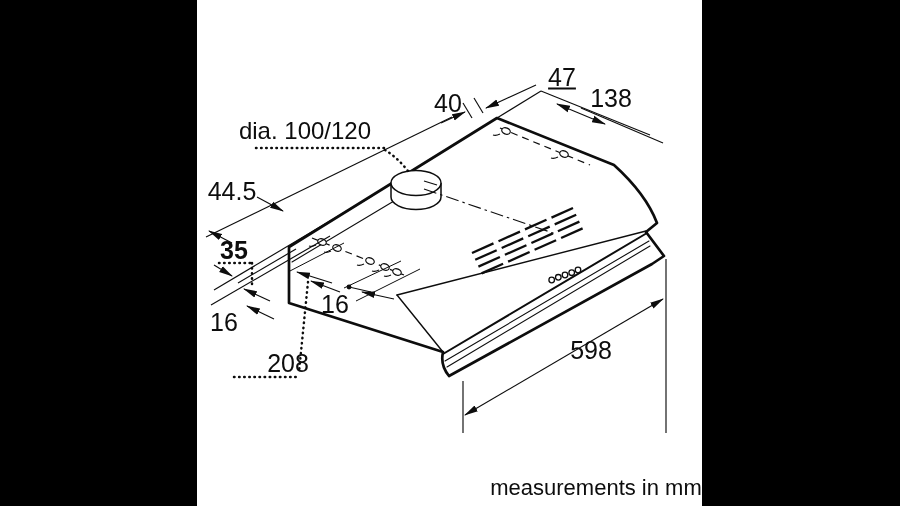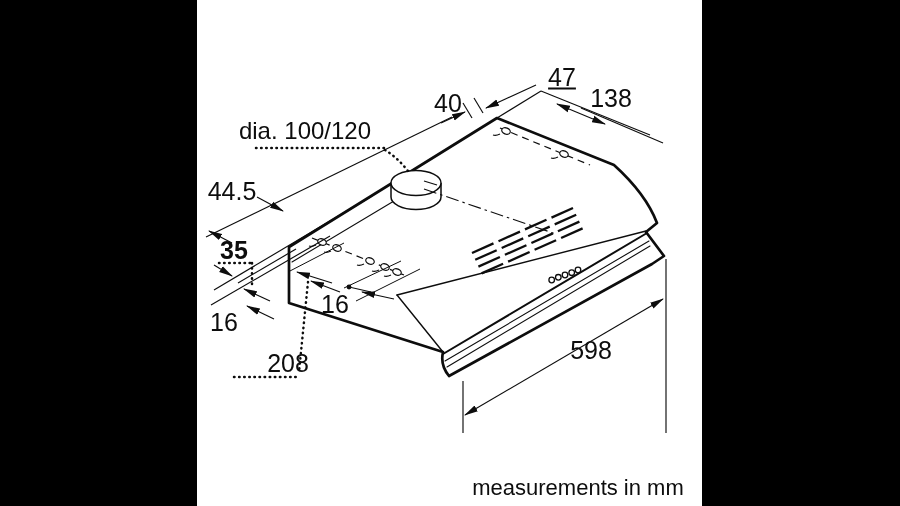--- a/index.html
+++ b/index.html
@@ -176,15 +176,15 @@
   <div class="dim-label" style="left:234px;top:250px;font-weight:bold;">35</div>
 
   <div class="dim-label" style="left:224px;top:322px;">16</div>
 
   <div class="dim-label" style="left:335px;top:304px;">16</div>
 
   <div class="dim-label" style="left:260px;top:363px;margin-left:28px;">208</div>
 
   <div class="dim-label" style="left:591px;top:350px;">598</div>
 
-  <div class="footer-note" style="left:578px;top:488px;">measurements in mm</div>
+  <div class="footer-note" style="left:596px;top:488px;">measurements in mm</div>
 
 </div>
 
 </body></html>

